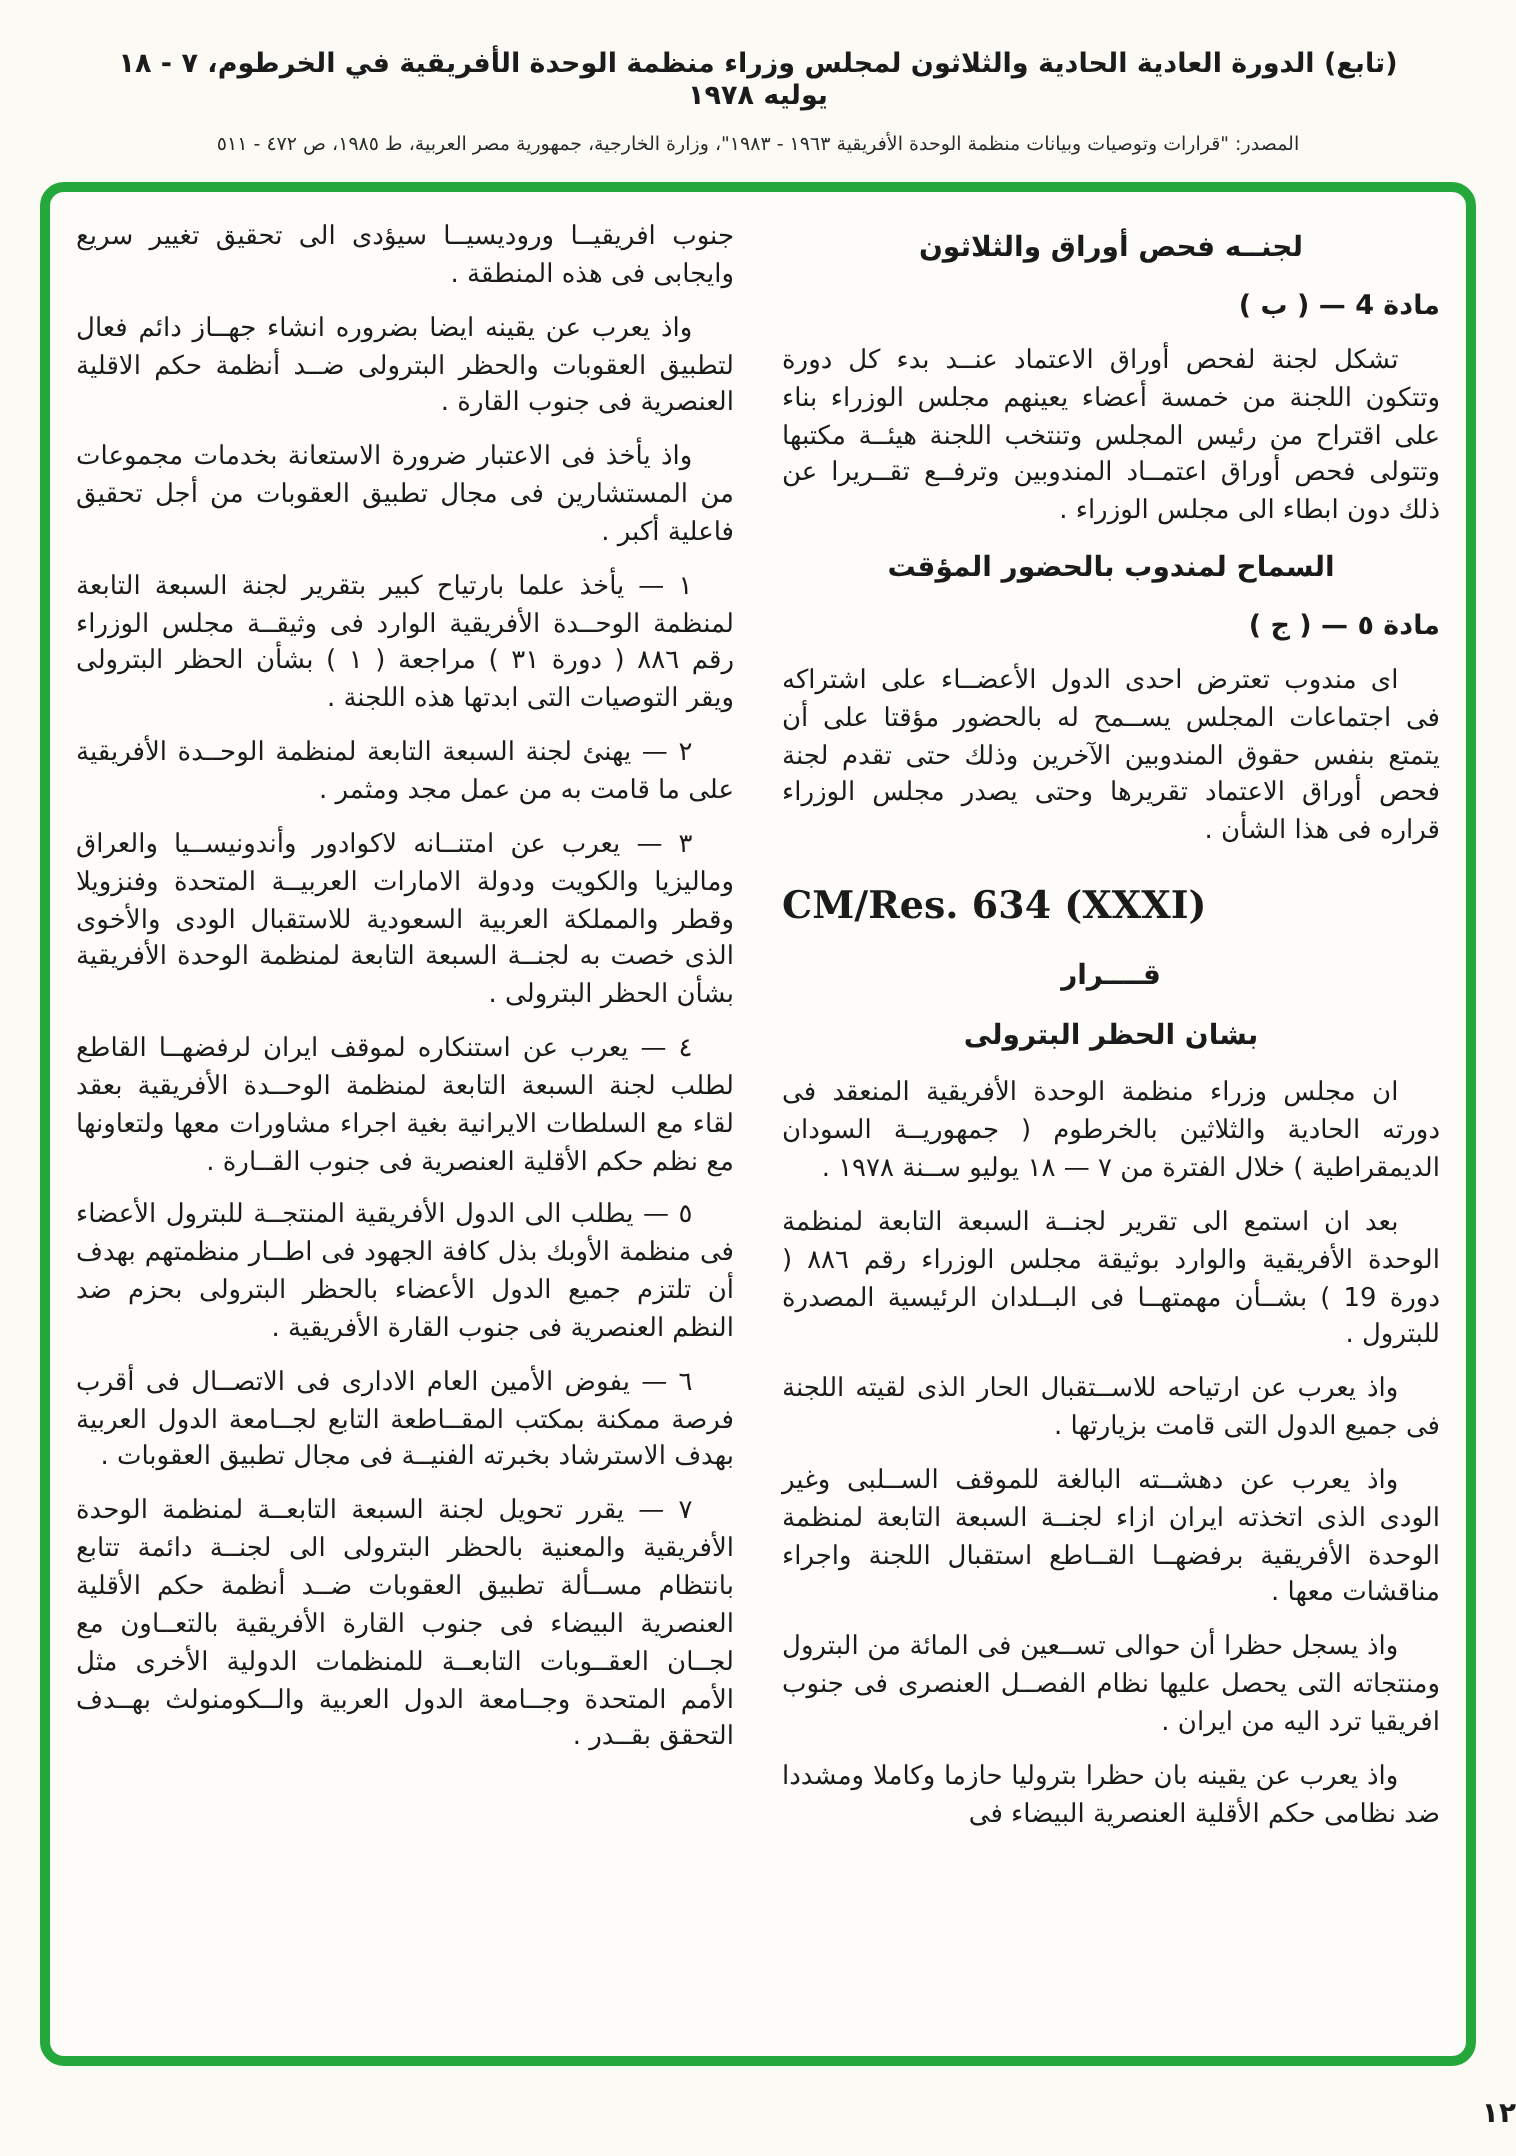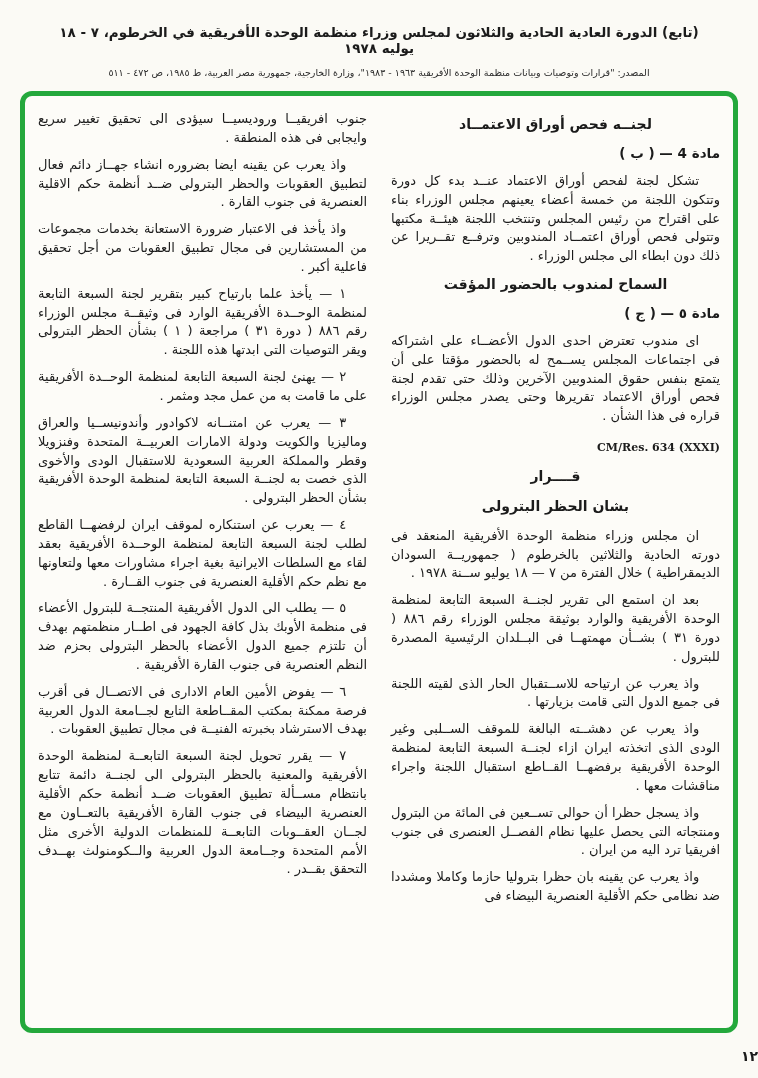--- a/index.html
+++ b/index.html
@@ -22,57 +22,57 @@
     background: #fdfcf8;
     overflow: hidden;
   }
   .columns { display: flex; gap: 24px; direction: rtl; height: 100%; }
   .col { flex: 1; text-align: justify; font-size: 13px; line-height: 1.45; direction: rtl; }
   .para { margin-bottom: 8px; text-indent: 1.6em; }
   .para.no-indent { text-indent: 0; }
   .heading { text-align: center; font-weight: bold; font-size: 14px; margin: 4px 0 10px; text-indent: 0; }
   .article-line { font-weight: bold; font-size: 13.5px; margin: 0 0 8px; text-indent: 0; }
   .latin-ref {
-    direction: ltr; text-align: right;
+    direction: ltr; text-align: left;
     font-family: "DejaVu Serif", serif;
-    font-weight: bold; font-size: 11px;
+    font-weight: bold; font-size: 19px;
     margin: 14px 0 10px;
   }
   .page-footer { text-align: right; margin-top: 13px; }
   .page-number { display: inline-block; font-weight: bold; font-size: 14px; letter-spacing: 4px; }
 </style>
 </head>
 <body>
 
 <div>
 
   <header class="doc-header">
     <div class="header-title">(تابع) الدورة العادية الحادية والثلاثون لمجلس وزراء منظمة الوحدة الأفريقية في الخرطوم، ٧ - ١٨ يوليه ١٩٧٨</div>
     <div class="header-source">المصدر: "قرارات وتوصيات وبيانات منظمة الوحدة الأفريقية ١٩٦٣ - ١٩٨٣"، وزارة الخارجية، جمهورية مصر العربية، ط ١٩٨٥، ص ٤٧٢ - ٥١١</div>
   </header>
 
   <div class="content-frame" style="border-color: rgb(36, 168, 60);">
     <div class="columns">
 
       <div class="col">
-        <div class="heading">لجنــه فحص أوراق الاعتمــاد</div>
+        <div class="heading">لجنــه فحص أوراق والثلاثون</div>
         <div class="article-line">مادة 4 — ( ب )</div>
         <p class="para">تشكل لجنة لفحص أوراق الاعتماد عنــد بدء كل دورة وتتكون اللجنة من خمسة أعضاء يعينهم مجلس الوزراء بناء على اقتراح من رئيس المجلس وتنتخب اللجنة هيئــة مكتبها وتتولى فحص أوراق اعتمــاد المندوبين وترفــع تقــريرا عن ذلك دون ابطاء الى مجلس الوزراء .</p>
 
         <div class="heading">السماح لمندوب بالحضور المؤقت</div>
         <div class="article-line">مادة ٥ — ( ج )</div>
         <p class="para">اى مندوب تعترض احدى الدول الأعضــاء على اشتراكه فى اجتماعات المجلس يســمح له بالحضور مؤقتا على أن يتمتع بنفس حقوق المندوبين الآخرين وذلك حتى تقدم لجنة فحص أوراق الاعتماد تقريرها وحتى يصدر مجلس الوزراء قراره فى هذا الشأن .</p>
 
         <div class="latin-ref">CM/Res. 634 (XXXI)</div>
 
         <div class="heading">قــــرار</div>
         <div class="heading">بشان الحظر البترولى</div>
 
         <p class="para">ان مجلس وزراء منظمة الوحدة الأفريقية المنعقد فى دورته الحادية والثلاثين بالخرطوم ( جمهوريــة السودان الديمقراطية ) خلال الفترة من ٧ — ١٨ يوليو ســنة ١٩٧٨ .</p>
-        <p class="para">بعد ان استمع الى تقرير لجنــة السبعة التابعة لمنظمة الوحدة الأفريقية والوارد بوثيقة مجلس الوزراء رقم ٨٨٦ ( دورة ٣١ ) بشــأن مهمتهــا فى البــلدان الرئيسية المصدرة للبترول .</p>
+        <p class="para">بعد ان استمع الى تقرير لجنــة السبعة التابعة لمنظمة الوحدة الأفريقية والوارد بوثيقة مجلس الوزراء رقم ٨٨٦ ( دورة 19 ) بشــأن مهمتهــا فى البــلدان الرئيسية المصدرة للبترول .</p>
         <p class="para">واذ يعرب عن ارتياحه للاســتقبال الحار الذى لقيته اللجنة فى جميع الدول التى قامت بزيارتها .</p>
         <p class="para">واذ يعرب عن دهشــته البالغة للموقف الســلبى وغير الودى الذى اتخذته ايران ازاء لجنــة السبعة التابعة لمنظمة الوحدة الأفريقية برفضهــا القــاطع استقبال اللجنة واجراء مناقشات معها .</p>
         <p class="para">واذ يسجل حظرا أن حوالى تســعين فى المائة من البترول ومنتجاته التى يحصل عليها نظام الفصــل العنصرى فى جنوب افريقيا ترد اليه من ايران .</p>
         <p class="para">واذ يعرب عن يقينه بان حظرا بتروليا حازما وكاملا ومشددا ضد نظامى حكم الأقلية العنصرية البيضاء فى</p>
       </div>
 
       <div class="col">
         <p class="para no-indent">جنوب افريقيــا وروديسيــا سيؤدى الى تحقيق تغيير سريع وايجابى فى هذه المنطقة .</p>
         <p class="para">واذ يعرب عن يقينه ايضا بضروره انشاء جهــاز دائم فعال لتطبيق العقوبات والحظر البترولى ضــد أنظمة حكم الاقلية العنصرية فى جنوب القارة .</p>
         <p class="para">واذ يأخذ فى الاعتبار ضرورة الاستعانة بخدمات مجموعات من المستشارين فى مجال تطبيق العقوبات من أجل تحقيق فاعلية أكبر .</p>

